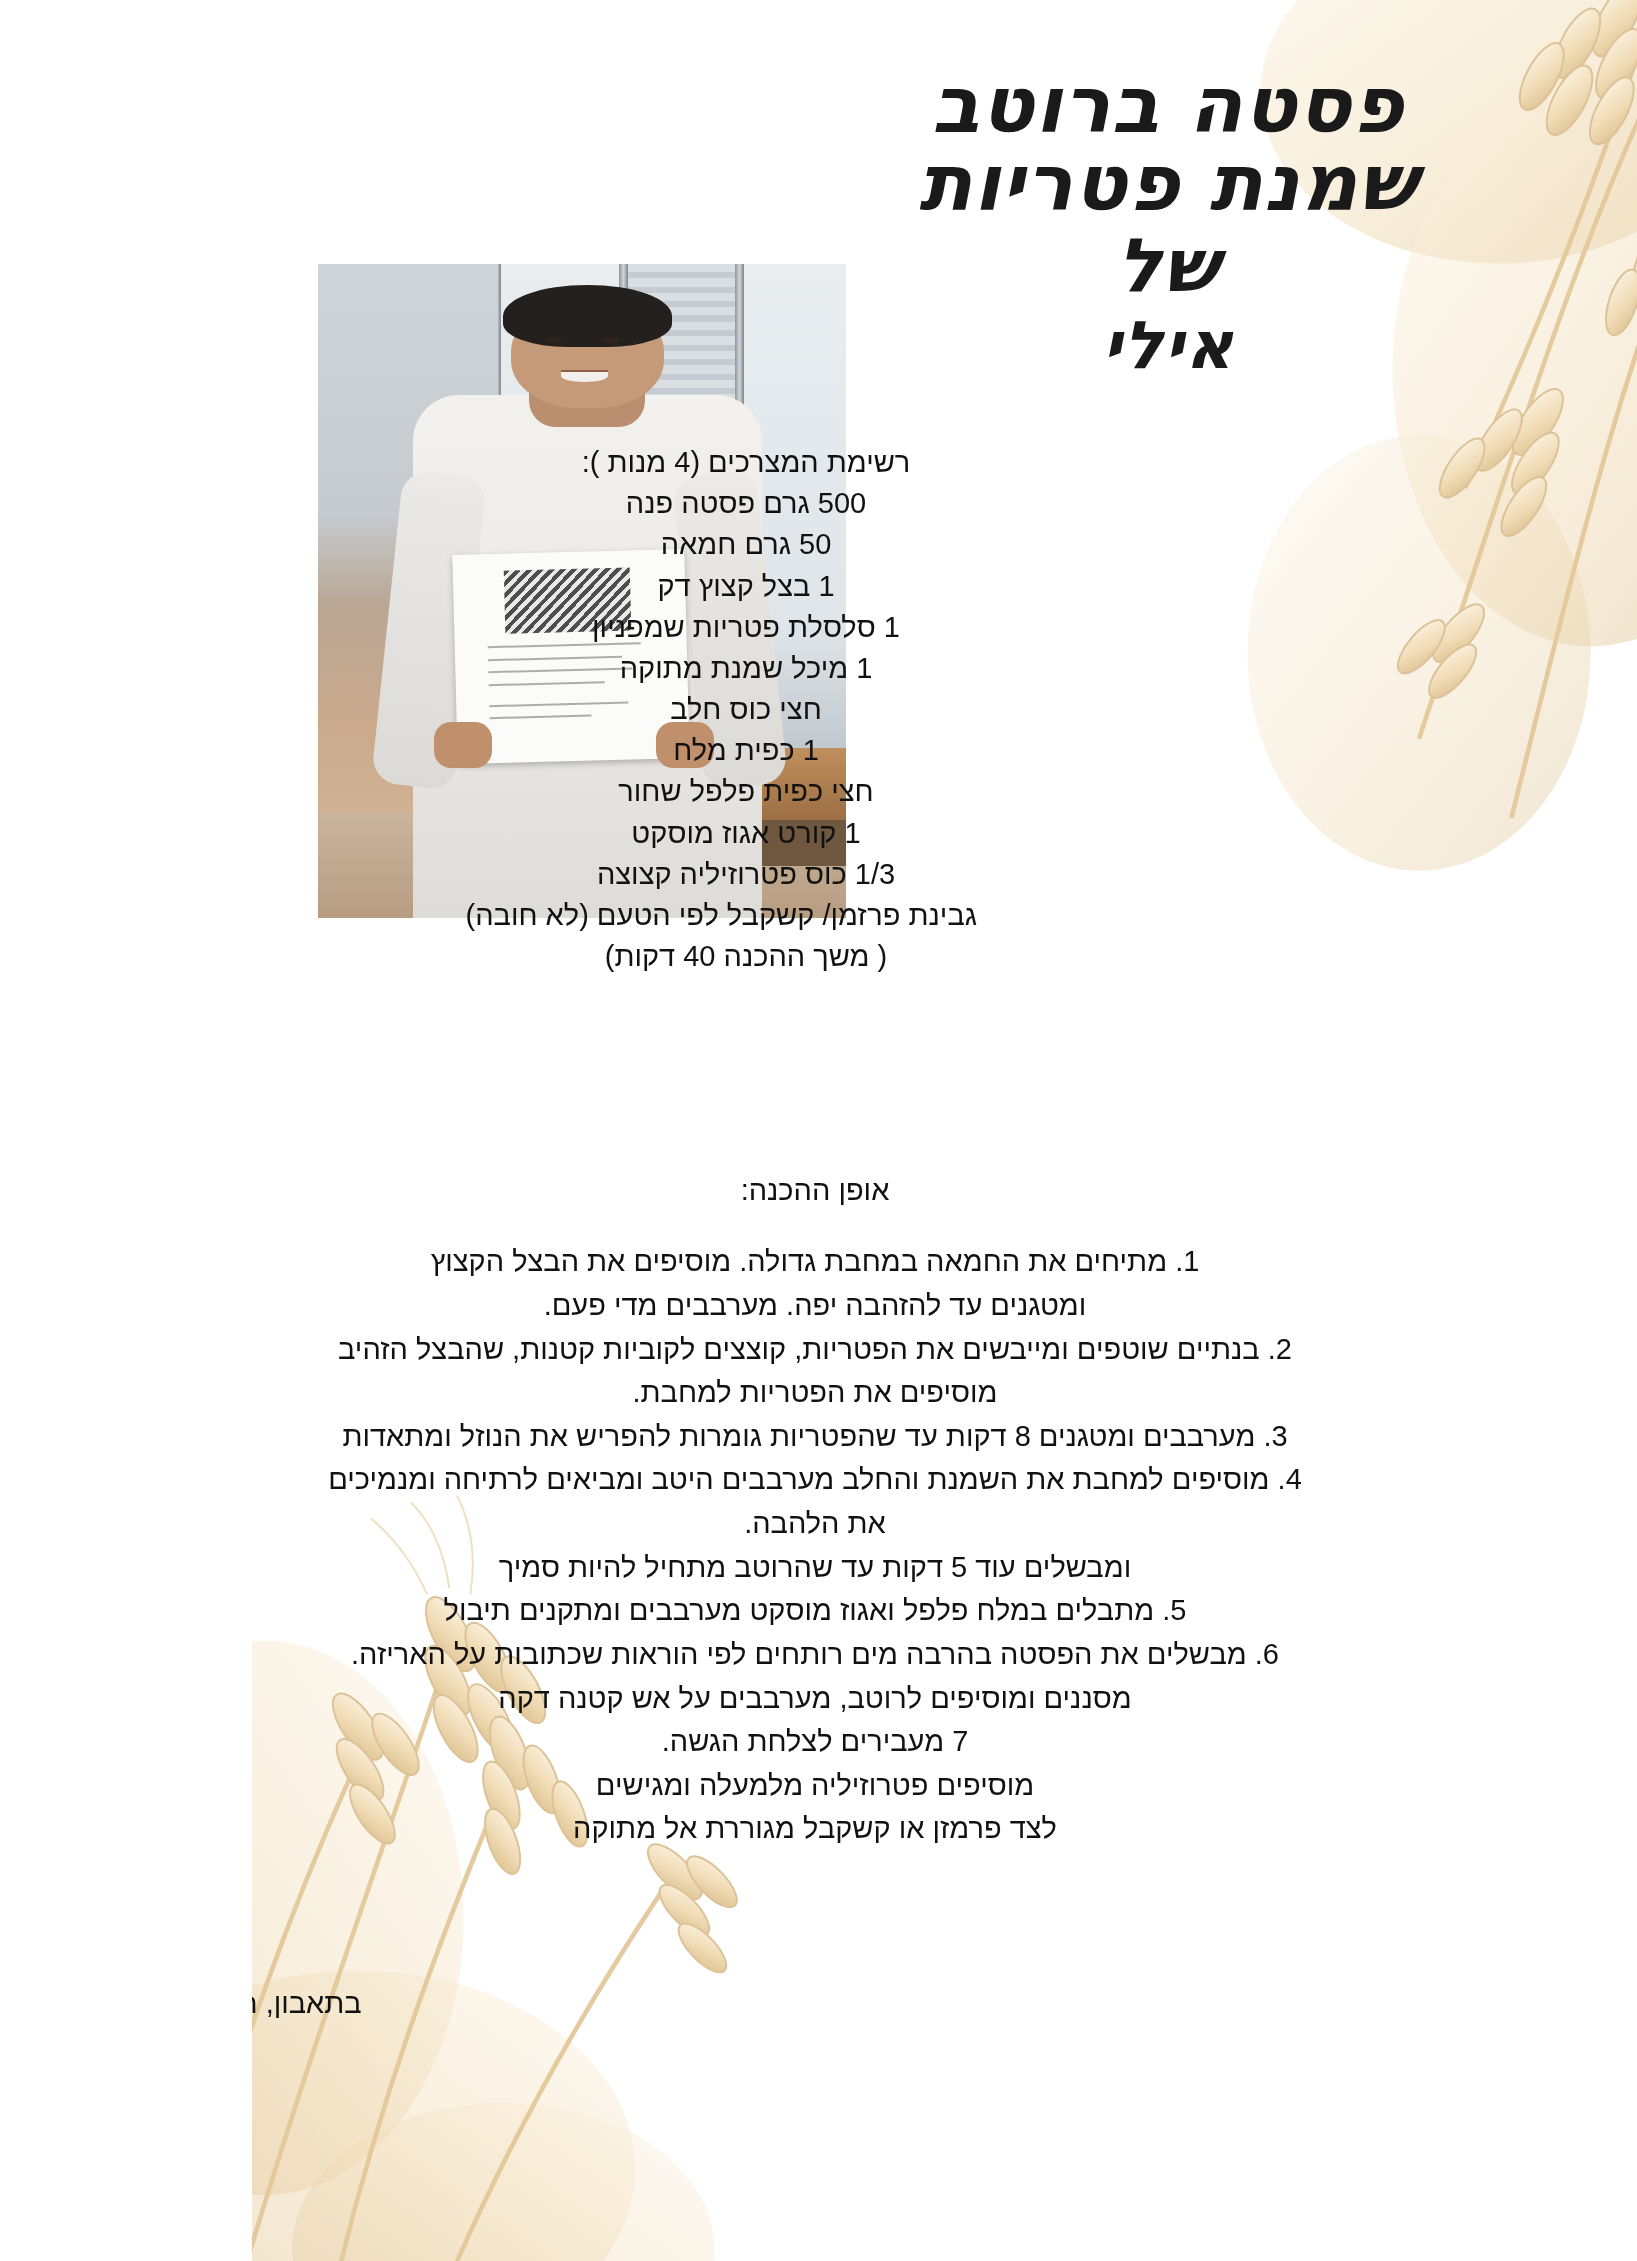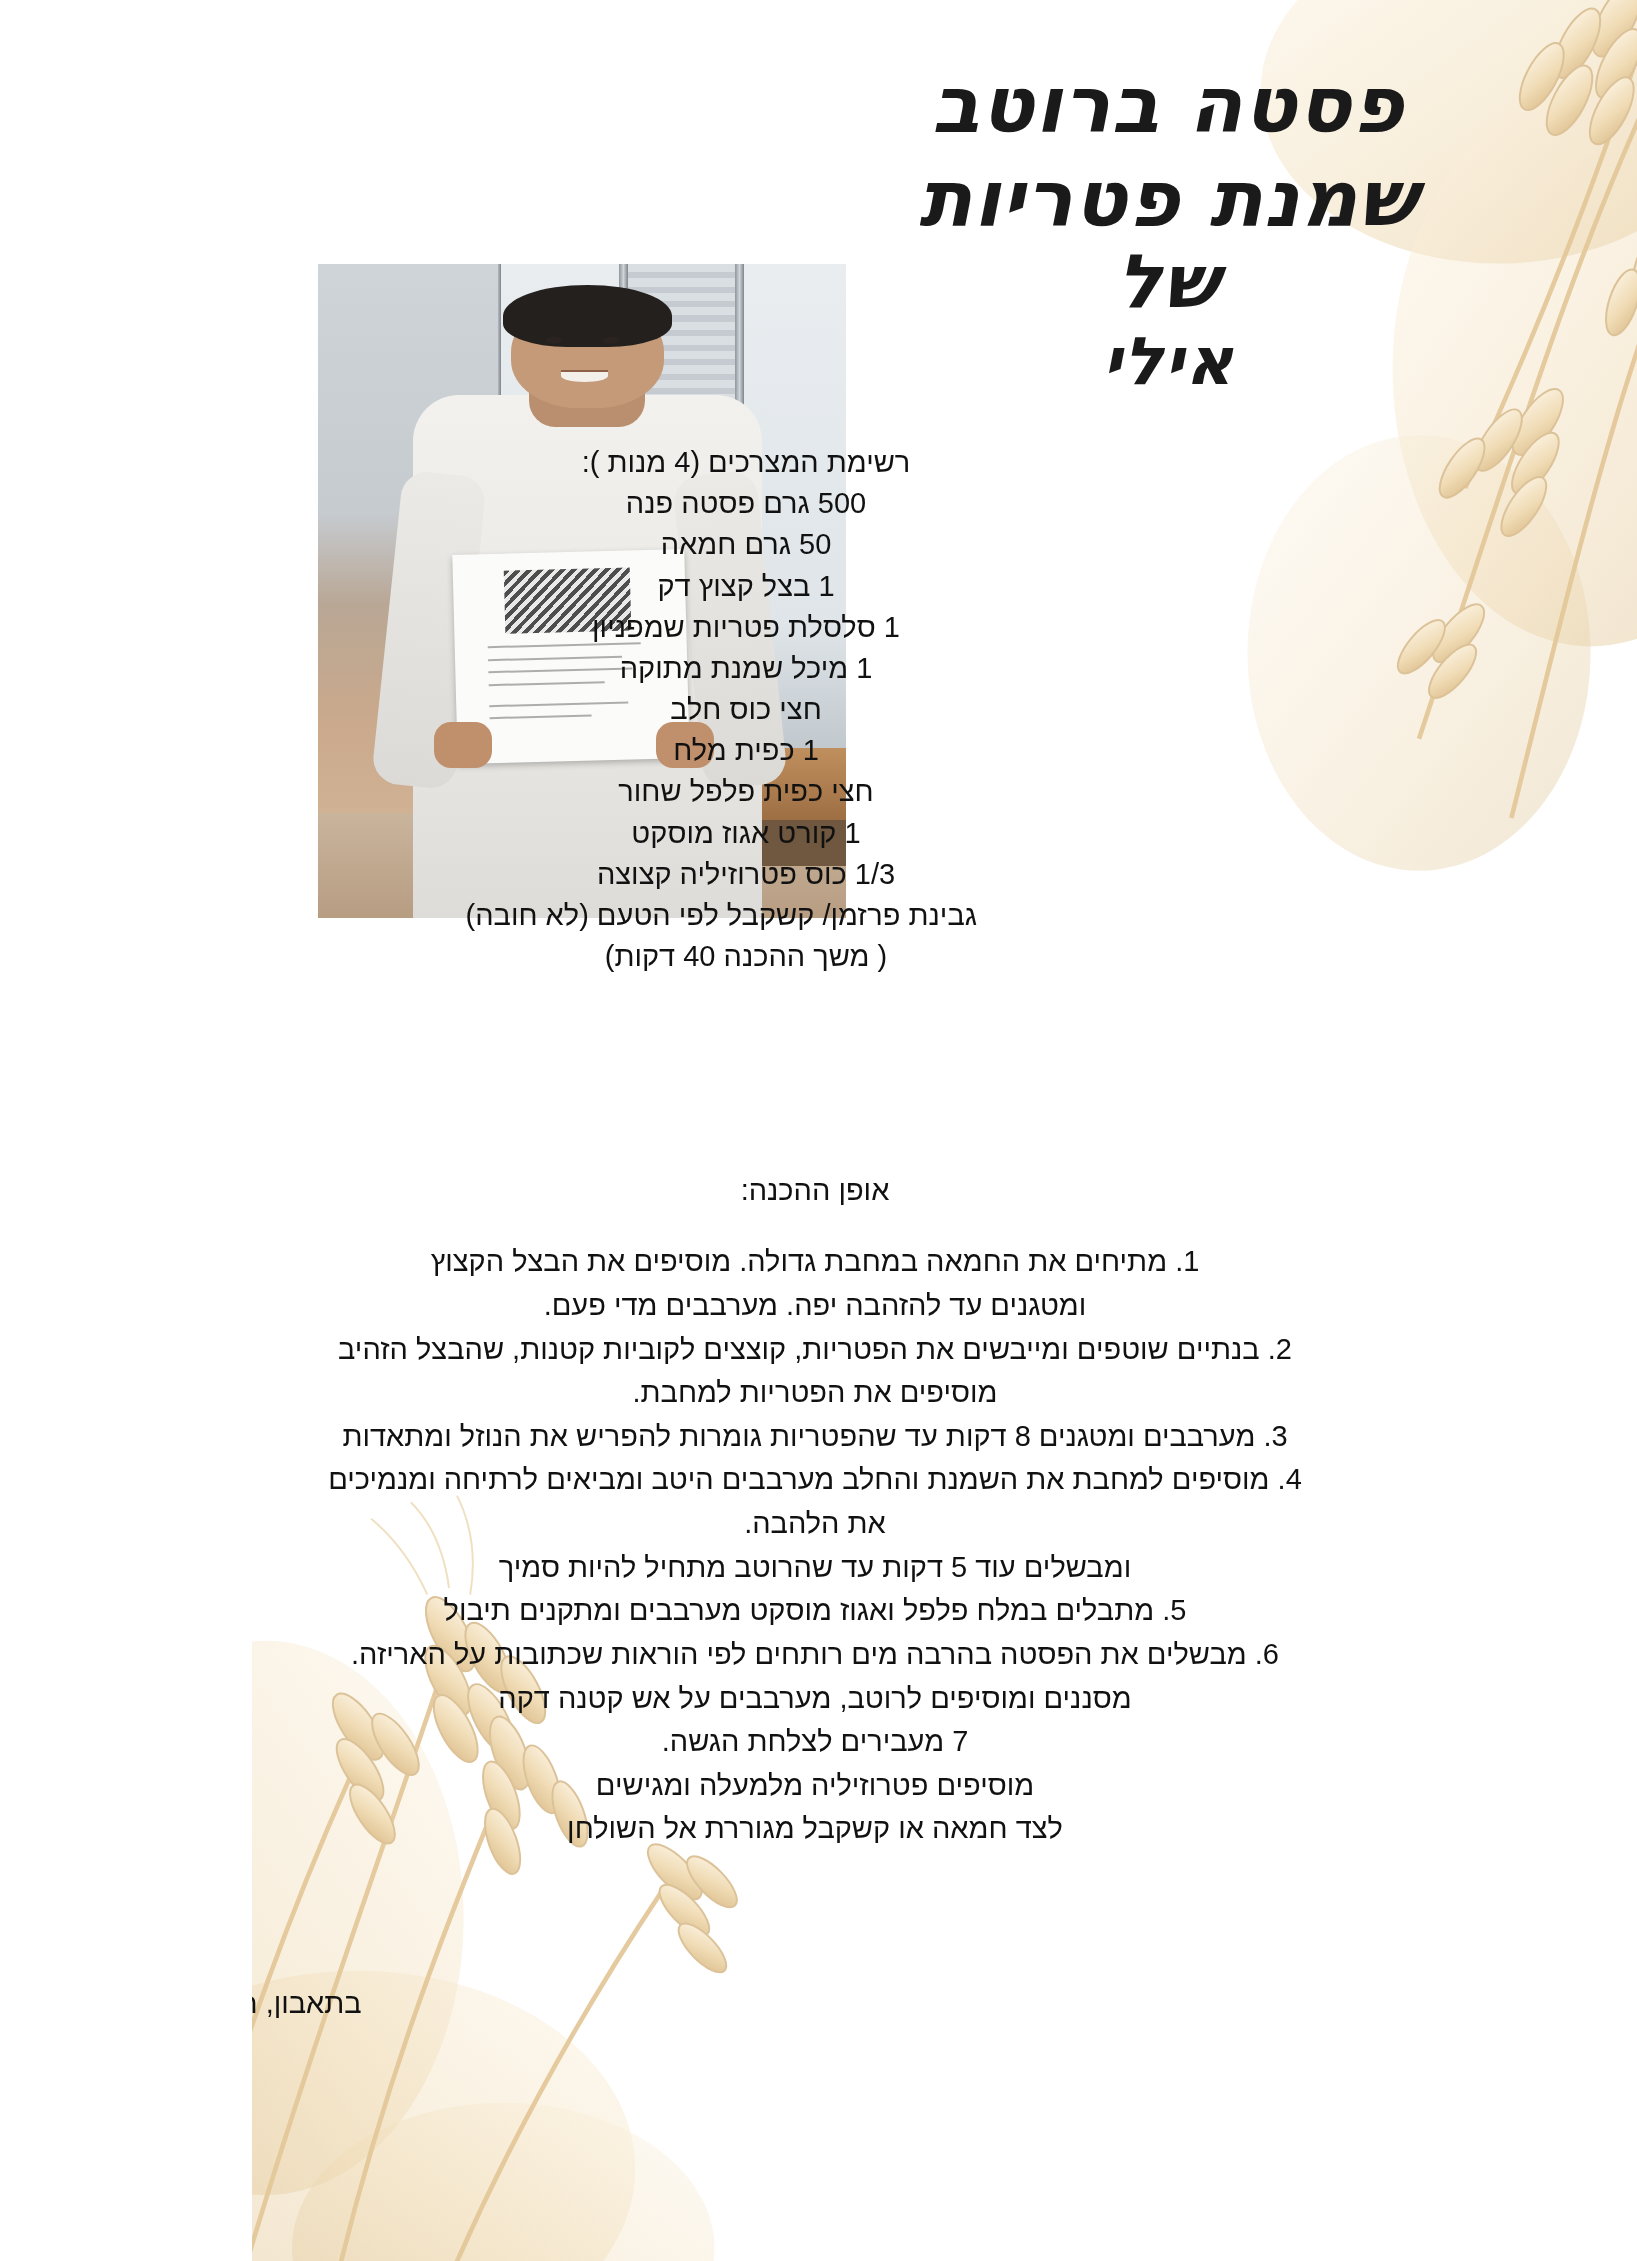--- a/index.html
+++ b/index.html
@@ -41,21 +41,21 @@
   .title-line {
     font-family: "DejaVu Sans", sans-serif;
     font-weight: bold;
     font-style: italic;
     color: #1a1a1a;
     line-height: 1.0;
     letter-spacing: 1.3px;
     direction: rtl;
   }
   .t1 { font-size: 78px; }
-  .t2 { font-size: 78px; margin-top: 16px; text-align: center; }
+  .t2 { font-size: 78px; margin-top: 0; text-align: center; }
   .t3 { font-size: 74px; margin-top: 6px; }
   .t4 { font-size: 66px; margin-top: 11px; }
 
   
   .photo-frame {
     position: absolute;
     top: 264px;
     left: 66px;
     width: 528px;
     height: 654px;
@@ -399,19 +399,19 @@
     <div class="step">מוסיפים את הפטריות למחבת.</div>
     <div class="step">3. מערבבים ומטגנים 8 דקות  עד שהפטריות גומרות להפריש את הנוזל ומתאדות</div>
     <div class="step">4. מוסיפים למחבת את השמנת והחלב מערבבים היטב ומביאים לרתיחה ומנמיכים</div>
     <div class="step">את הלהבה.</div>
     <div class="step">ומבשלים עוד 5 דקות עד שהרוטב מתחיל להיות סמיך</div>
     <div class="step">5. מתבלים במלח פלפל ואגוז מוסקט מערבבים  ומתקנים תיבול</div>
     <div class="step">6. מבשלים את הפסטה בהרבה מים רותחים לפי הוראות שכתובות על האריזה.</div>
     <div class="step">מסננים ומוסיפים לרוטב, מערבבים על אש קטנה דקה</div>
     <div class="step">7 מעבירים לצלחת הגשה.</div>
     <div class="step">מוסיפים פטרוזיליה מלמעלה ומגישים</div>
-    <div class="step">לצד חמאה או קשקבל מגוררת אל השולחן</div>
+    <div class="step">לצד פרמזן או קשקבל מגוררת אל מתוקה</div>
   </div>
 
   <div class="recipe closing">בתאבון, חג שמח</div>
 
 </div>
 
 
 </body></html>

